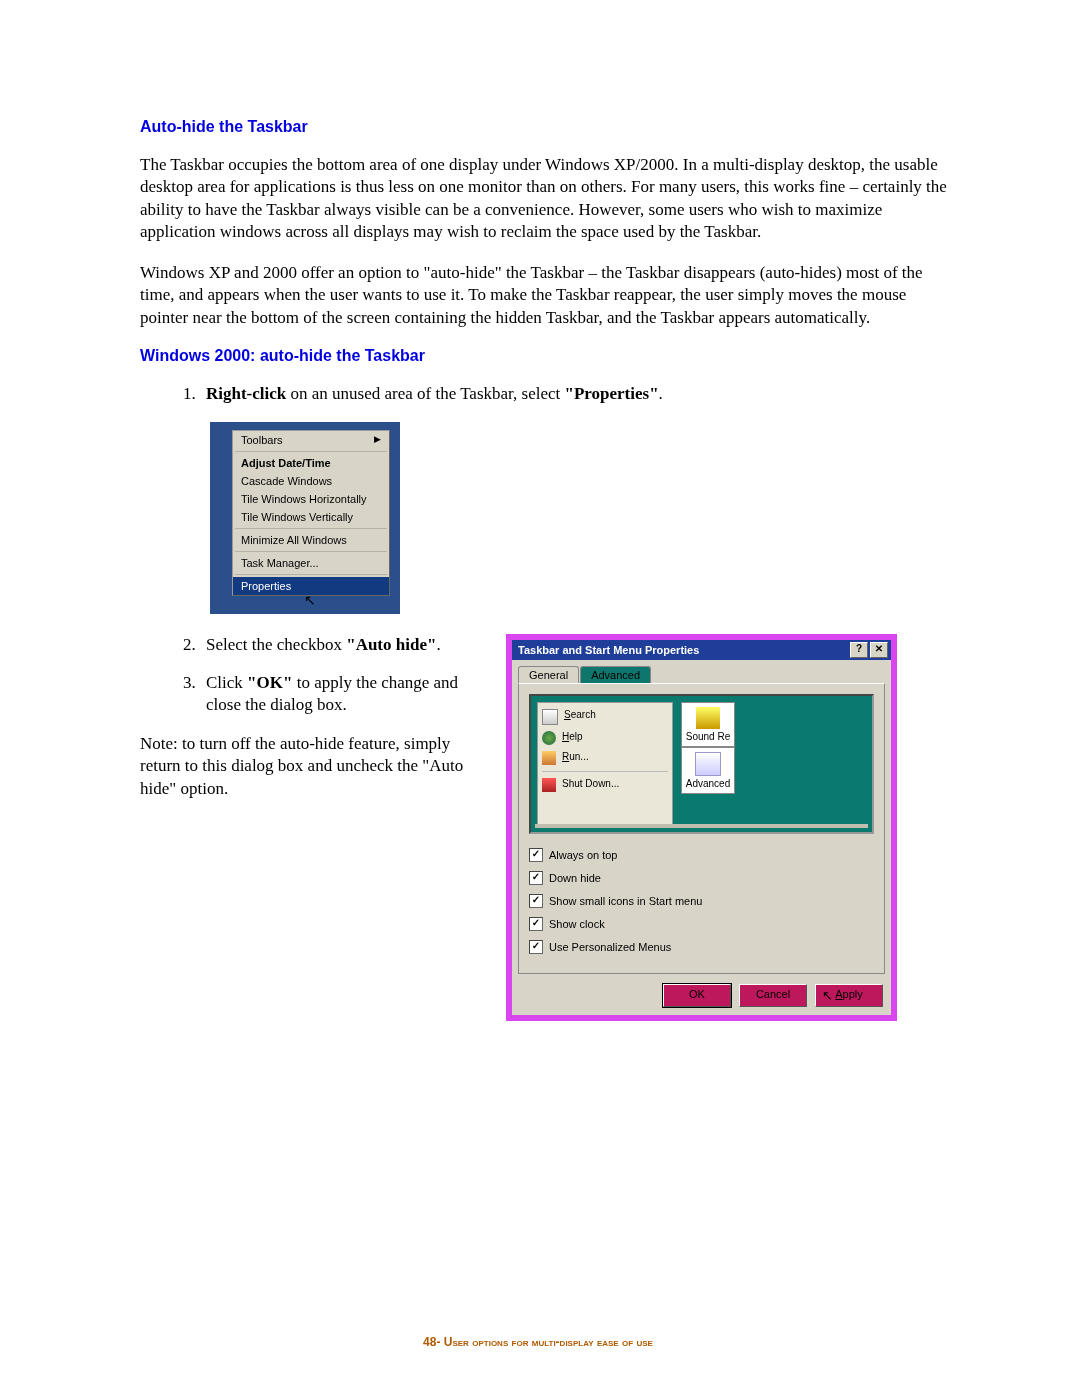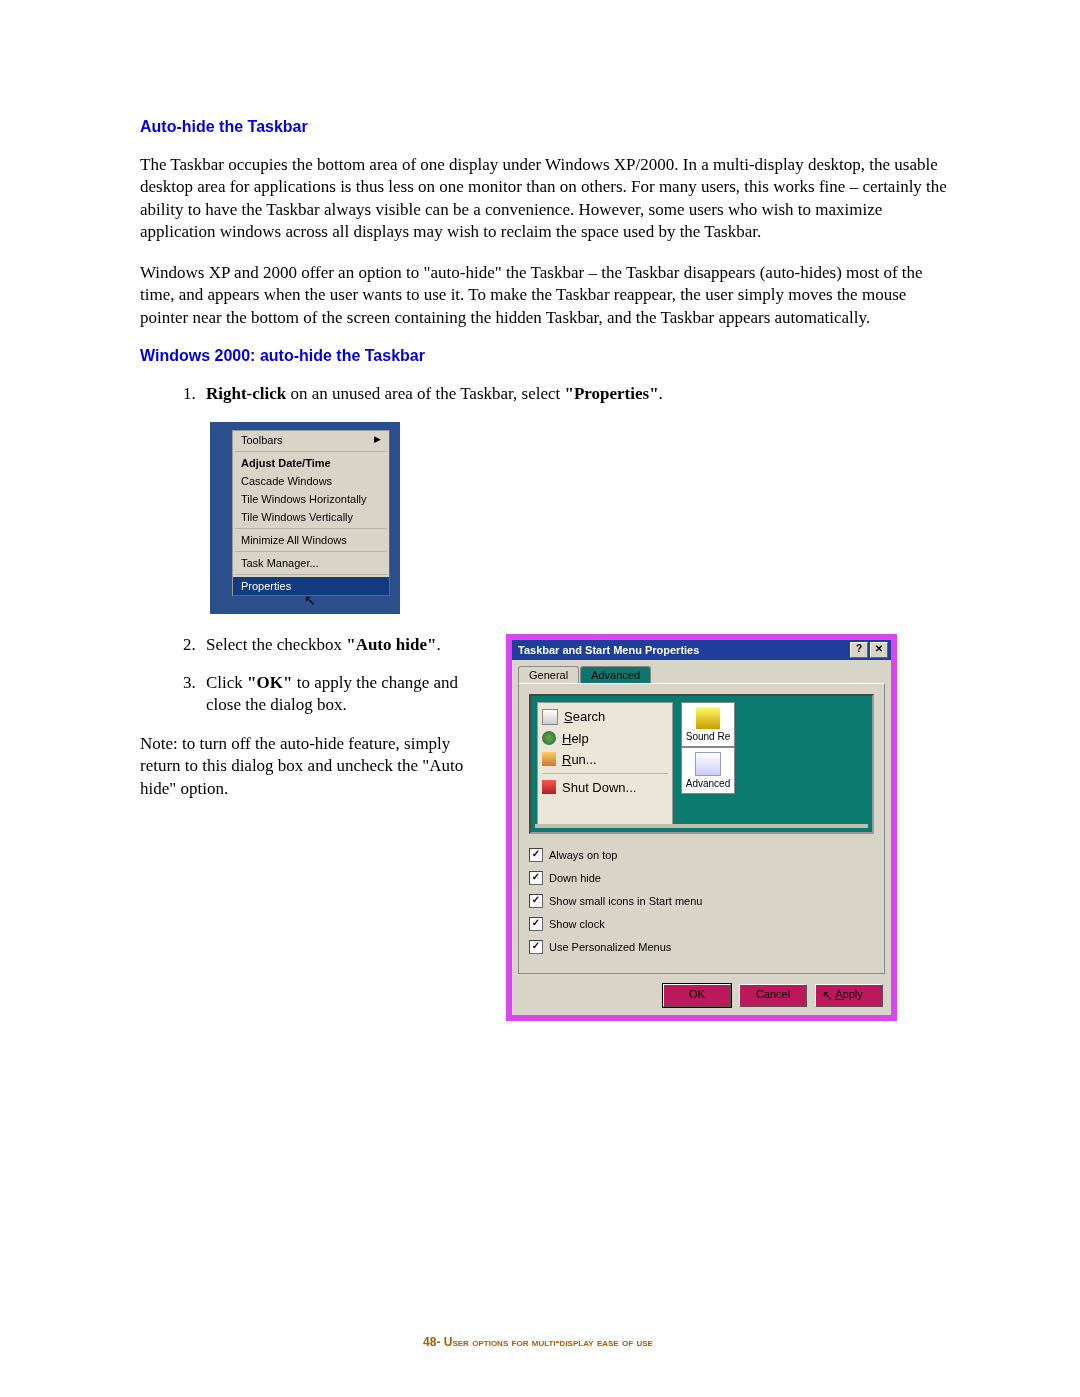--- a/index.html
+++ b/index.html
@@ -170,22 +170,21 @@
   }
   .fig2 .preview .startbox {
     background: #eae6d8;
     border: 1px solid #999;
     width: 136px;
     padding: 6px 4px 4px 4px;
     box-sizing: border-box;
   }
   .fig2 .preview .pitem {
     display: flex;
-    align-items: center;
-    font-size: 13px;
+    font-size: 10px;
     margin-bottom: 6px;
     gap: 6px;
   }
   .fig2 .preview .pitem .pic {
     width: 14px; height: 14px;
     display: inline-block;
   }
   .ic-search { background: linear-gradient(#fff,#ccc); border:1px solid #888; }
   .ic-help { background: radial-gradient(circle,#6a4,#264); border-radius:50%; }
   .ic-run { background: linear-gradient(#fc6,#c73); }

